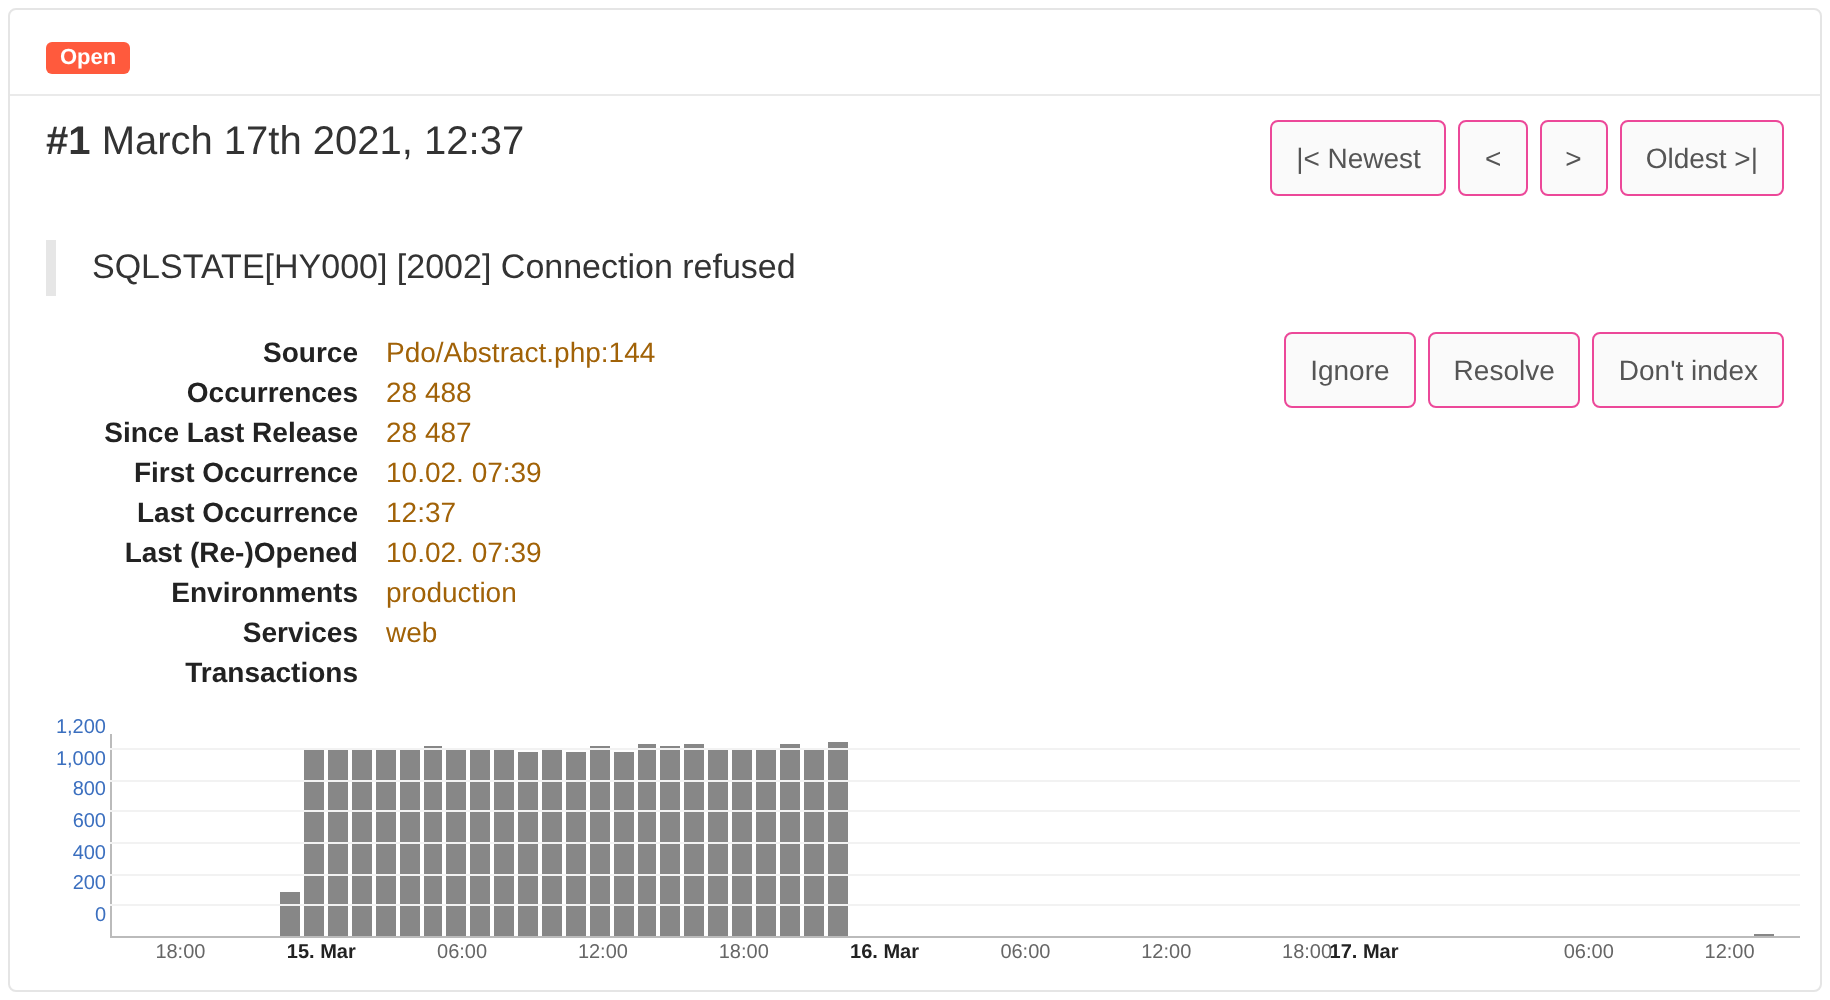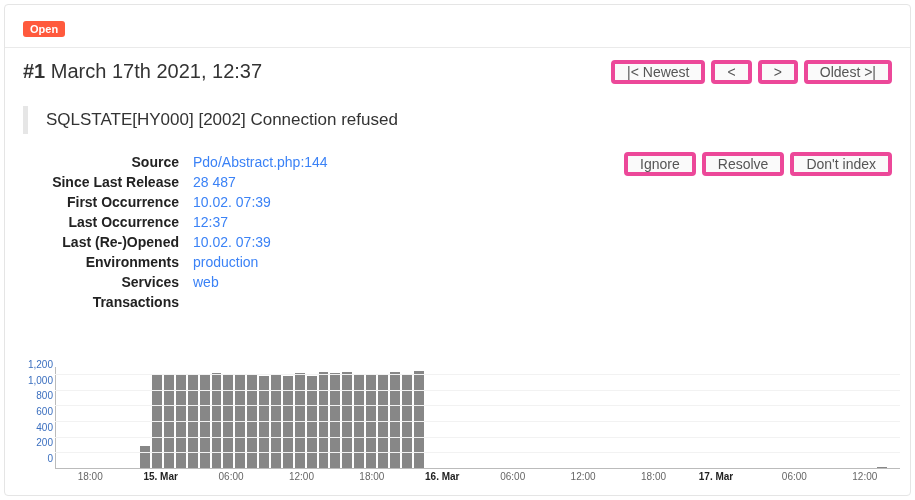--- a/index.html
+++ b/index.html
@@ -54,25 +54,25 @@
     color: #333;
   }
   .occ-title .num {
     font-weight: 700;
   }
   .btn-group {
     display: flex;
     gap: 6px;
   }
   .btn {
-    border: 4px solid #ec4899;
+    border: 1px solid #ec4899;
     background: #fafafa;
     color: #555;
     font-size: 14px;
-    padding: 0 12px;
+    padding: 10px 12px;
     border-radius: 4px;
     cursor: pointer;
   }
   .message-block {
     margin: 12px 18px 18px 18px;
     padding: 4px 0 4px 18px;
     border-left: 5px solid #e6e6e6;
     font-size: 17px;
     color: #333;
   }
@@ -89,21 +89,21 @@
     line-height: 20px;
   }
   .detail-table .label {
     width: 170px;
     text-align: right;
     font-weight: 700;
     color: #222;
     padding-right: 14px;
   }
   .detail-table .value {
-    color: #3b82f6;
+    color: #a16207;
   }
   .action-btns {
     margin-left: auto;
     display: flex;
     gap: 6px;
     align-items: flex-start;
   }
   
   .chart {
     position: absolute;
@@ -182,20 +182,24 @@
     </div>
   </div>
 
   <div class="message-block">SQLSTATE[HY000] [2002] Connection refused</div>
 
   <div class="detail-row">
     <div class="detail-table">
       <div class="row">
           <div class="label">Source</div>
           <div class="value">Pdo/Abstract.php:144</div>
+        </div>
+      <div class="row">
+          <div class="label">Occurrences</div>
+          <div class="value">28 488</div>
         </div>
       <div class="row">
           <div class="label">Since Last Release</div>
           <div class="value">28 487</div>
         </div>
       <div class="row">
           <div class="label">First Occurrence</div>
           <div class="value">10.02. 07:39</div>
         </div>
       <div class="row">
@@ -316,18 +320,18 @@
       <div class="gridline" style="bottom: 112.154px;"></div>
       <div class="xtick" style="left: 75.2083px;">18:00</div>
       <div class="xtick major" style="left: 145.625px;">15. Mar</div>
       <div class="xtick" style="left: 216.042px;">06:00</div>
       <div class="xtick" style="left: 286.458px;">12:00</div>
       <div class="xtick" style="left: 356.875px;">18:00</div>
       <div class="xtick major" style="left: 427.292px;">16. Mar</div>
       <div class="xtick" style="left: 497.708px;">06:00</div>
       <div class="xtick" style="left: 568.125px;">12:00</div>
       <div class="xtick" style="left: 638.542px;">18:00</div>
-      <div class="xtick major" style="left: 701px;">17. Mar</div>
+      <div class="xtick major" style="left: 667px;">17. Mar</div>
       <div class="xtick" style="left: 779.375px;">06:00</div>
       <div class="xtick" style="left: 849.792px;">12:00</div>
     </div>
 
 </div>
 
 </body></html>

